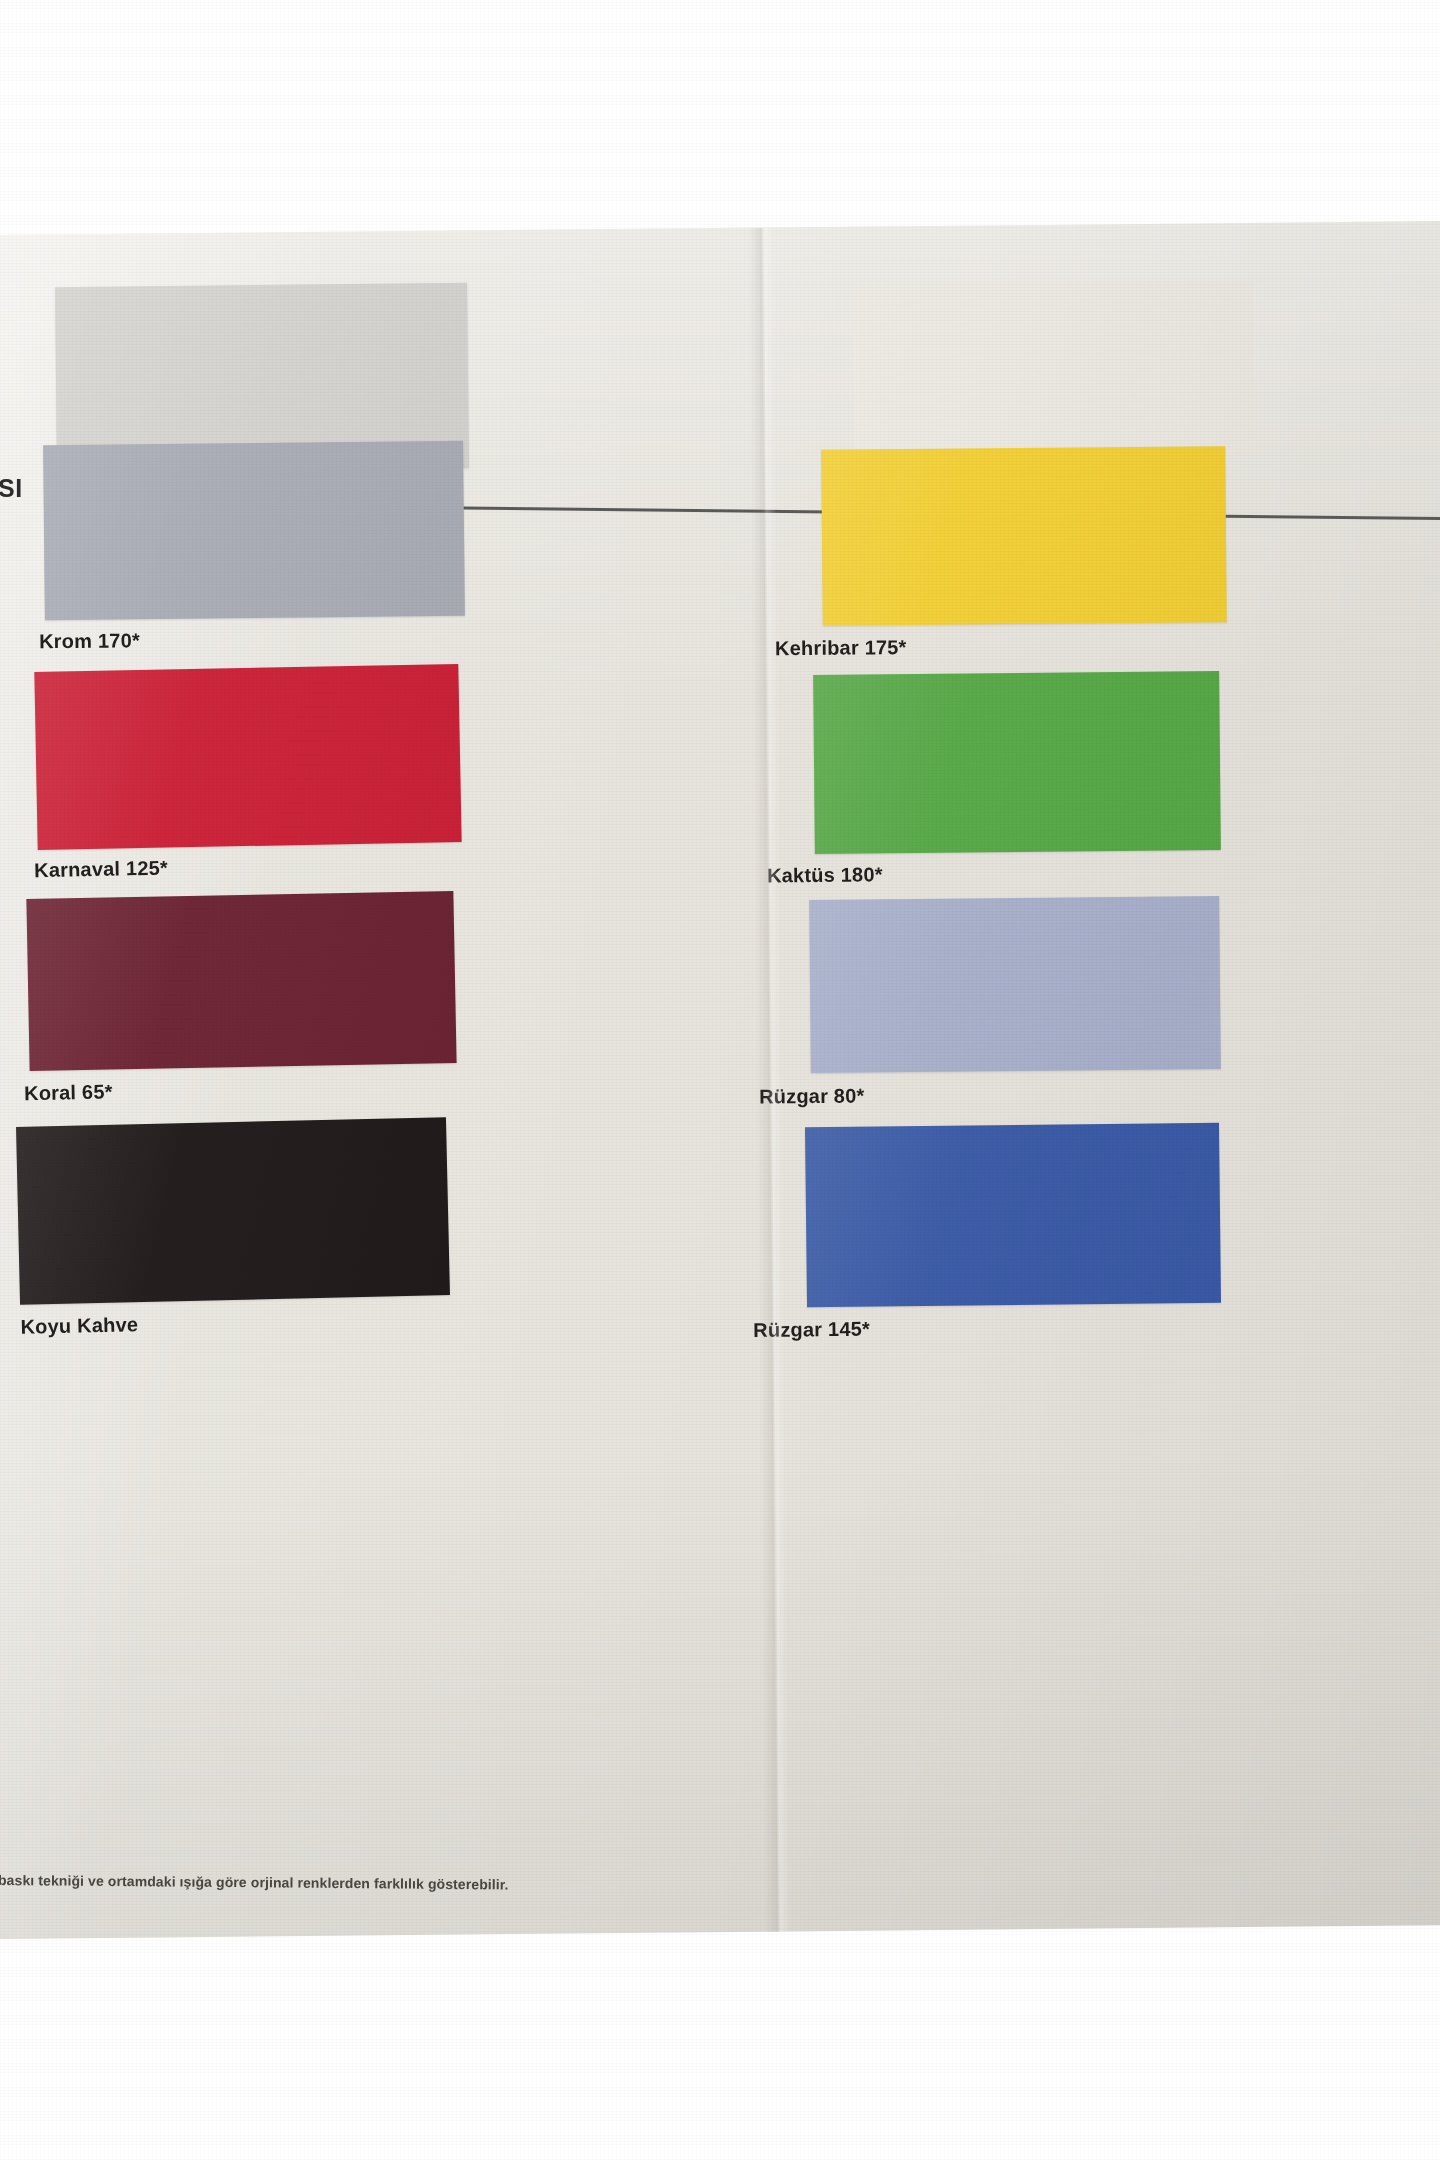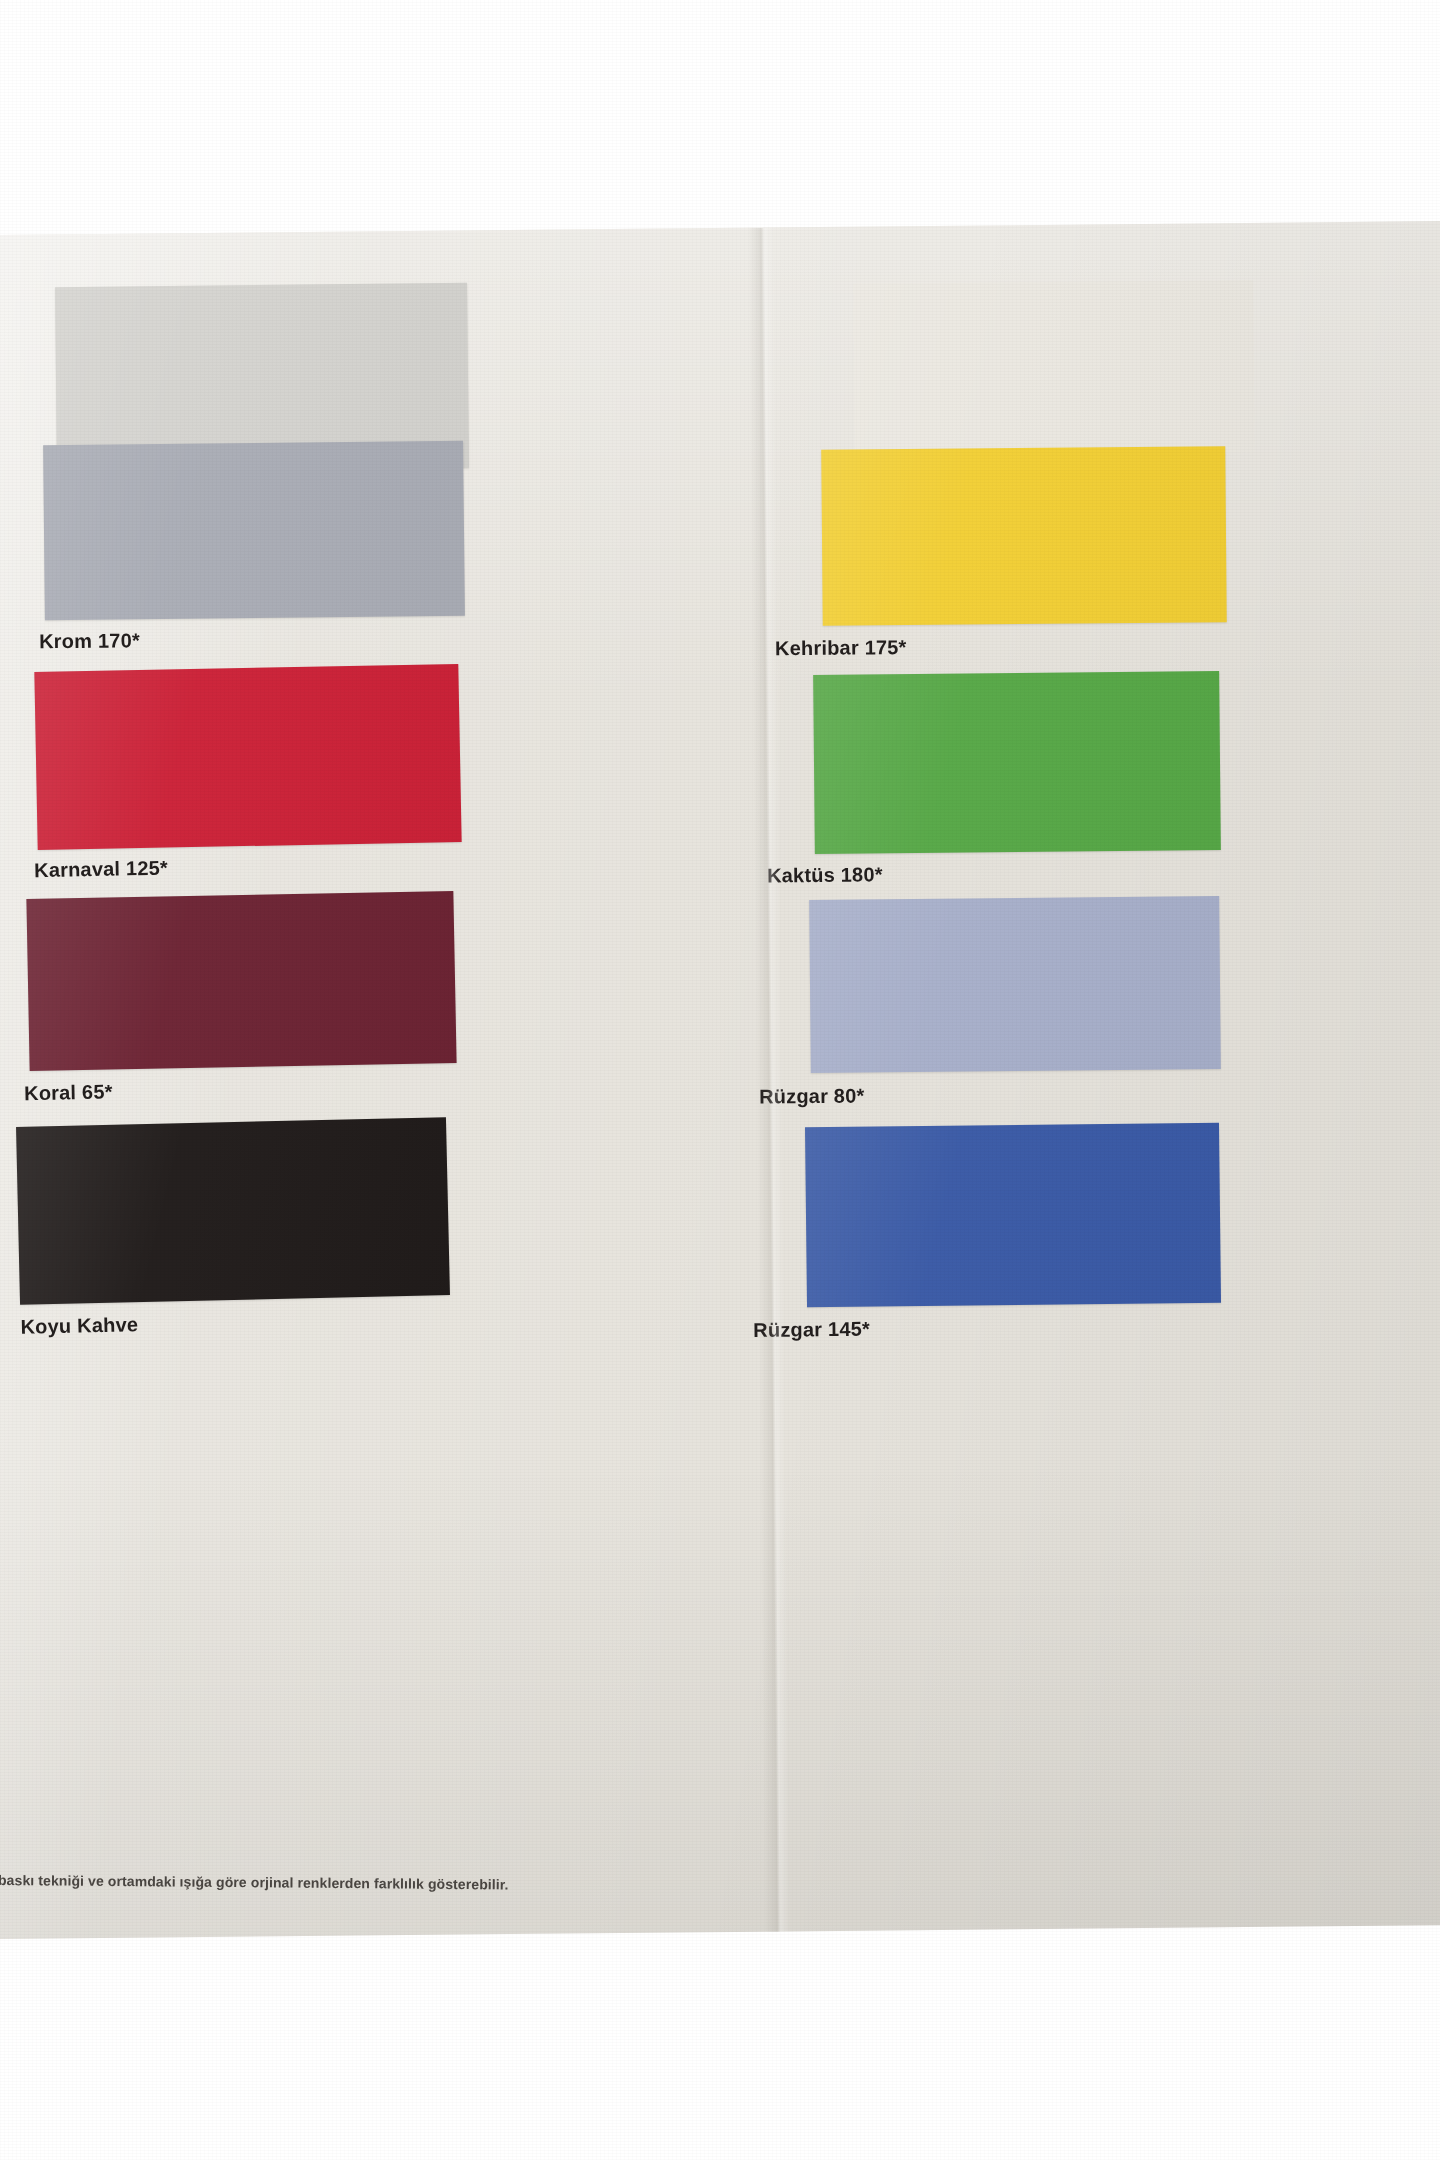--- a/index.html
+++ b/index.html
@@ -104,20 +104,24 @@
   }
 </style>
 </head>
 <body>
 
 <div id="photo">
 
   <div id="page"></div>
   <div id="fold"></div>
 
+  <div class="hdr">
+    <div class="hdr-label">SI</div>
+    <div class="hdr-rule"></div>
+  </div>
 
   <div class="col" id="col-left">
 
     <div class="swatch-item" style="position:absolute;left:56px;top:-15px;width:412px;transform:rotate(-0.6deg);">
       <div class="swatch" style="height:185px;background:#d5d4d0;"></div>
       <div class="swatch-label" style="position:absolute;left:-10px;top:196px;">Dolu 85*</div>
     </div>
 
     <div class="swatch-item" style="position:absolute;left:44px;top:143px;width:420px;transform:rotate(-0.6deg);">
       <div class="swatch" style="height:175px;background:#aaadb6;"></div>

